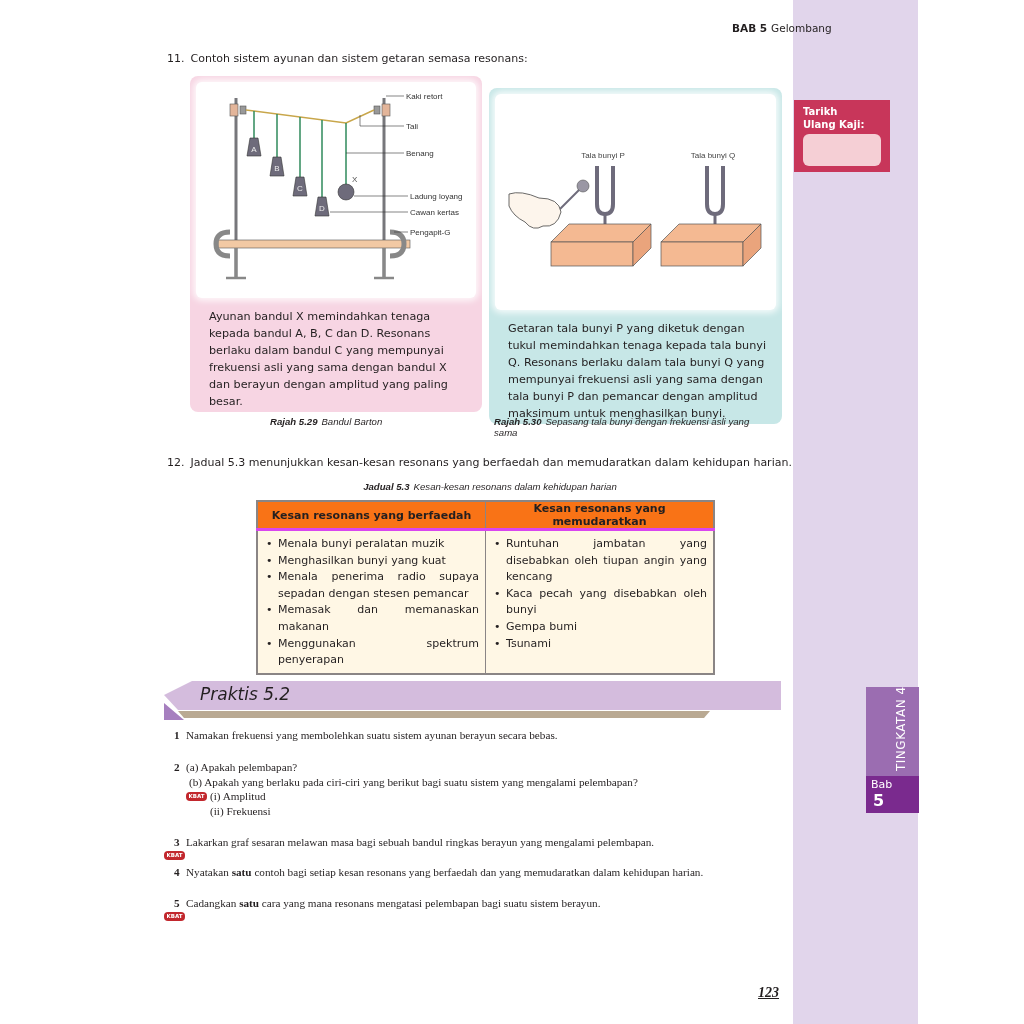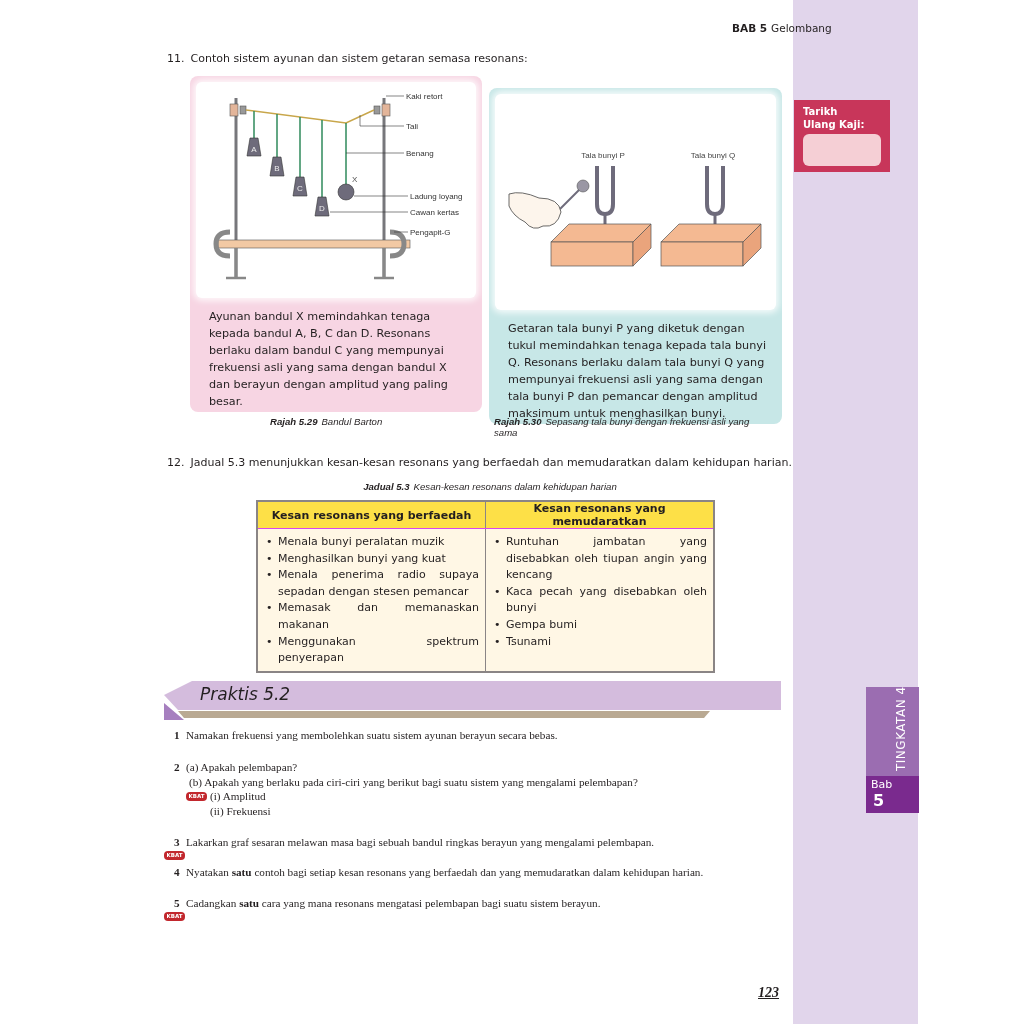--- a/index.html
+++ b/index.html
@@ -25,21 +25,21 @@
   .panel .inner { position: absolute; left: 6px; top: 6px; right: 6px; height: 216px; background: #fff; border-radius: 6px; box-shadow: 0 0 6px 3px rgba(255,255,255,0.8); }
   .panel .desc { position: absolute; left: 19px; top: 232px; right: 12px; font-size: 11.2px; line-height: 17px; color: #231f20; }
 
   .caption { position: absolute; font-size: 9.6px; font-style: italic; font-family: "Liberation Sans", sans-serif; }
   .caption b { font-weight: bold; margin-right: 4px; }
 
   .tbl-caption { position: absolute; left: 0; width: 980px; text-align: center; top: 481px; font-size: 9.6px; font-style: italic; font-family: "Liberation Sans", sans-serif; }
   .tbl-caption b { font-weight: bold; margin-right: 4px; }
 
   table.res { position: absolute; left: 256px; top: 500px; width: 459px; border-collapse: collapse; border: 2px solid #8a8585; font-size: 11px; }
-  table.res th { background: #fde047; height: 25px; font-weight: bold; border-right: 1px solid #8a8585; border-bottom: 1px solid #d946ef; padding: 0 6px; }
+  table.res th { background: #f97316; height: 25px; font-weight: bold; border-right: 1px solid #8a8585; border-bottom: 3px solid #d946ef; padding: 0 6px; }
   table.res td { background: #fff7e5; vertical-align: top; padding: 5px 6px 4px 6px; border-right: 1px solid #8a8585; line-height: 16.6px; }
   table.res ul { list-style: none; }
   table.res li { position: relative; padding-left: 14px; text-align: justify; }
   table.res li::before { content: "•"; position: absolute; left: 2px; top: 0; }
 
   .banner { position: absolute; left: 164px; top: 681px; width: 617px; height: 39px; }
   .banner-title { position: absolute; left: 200px; top: 684px; font-size: 17px; font-weight: normal; font-style: italic; color: #231f20; }
 
   .prac { position: absolute; font-family: "Liberation Serif", serif; font-size: 11.2px; color: #231f20; }
   .prac .n { font-weight: bold; display: inline-block; width: 12px; }

